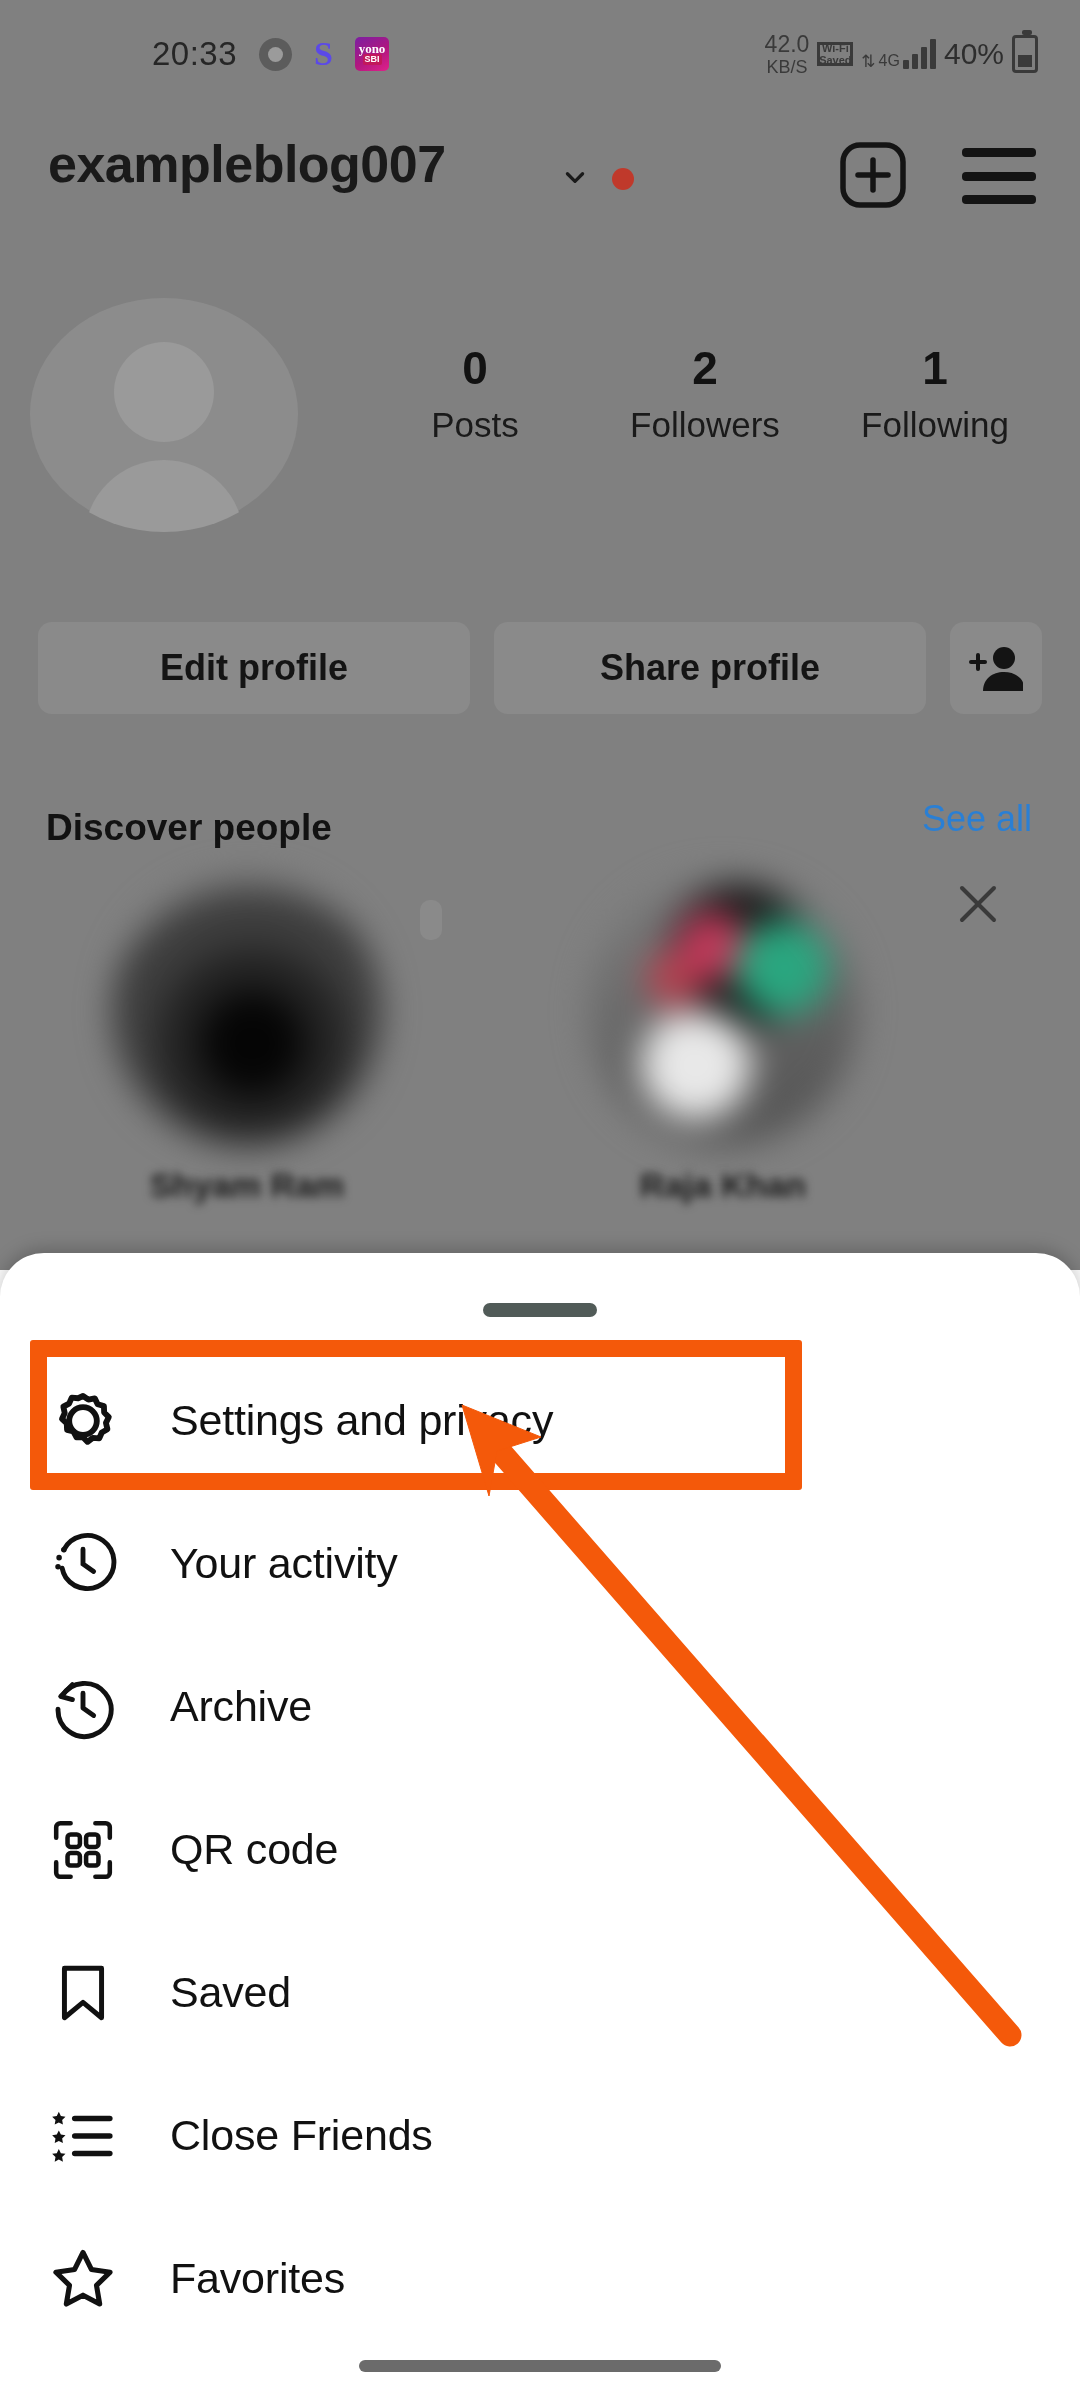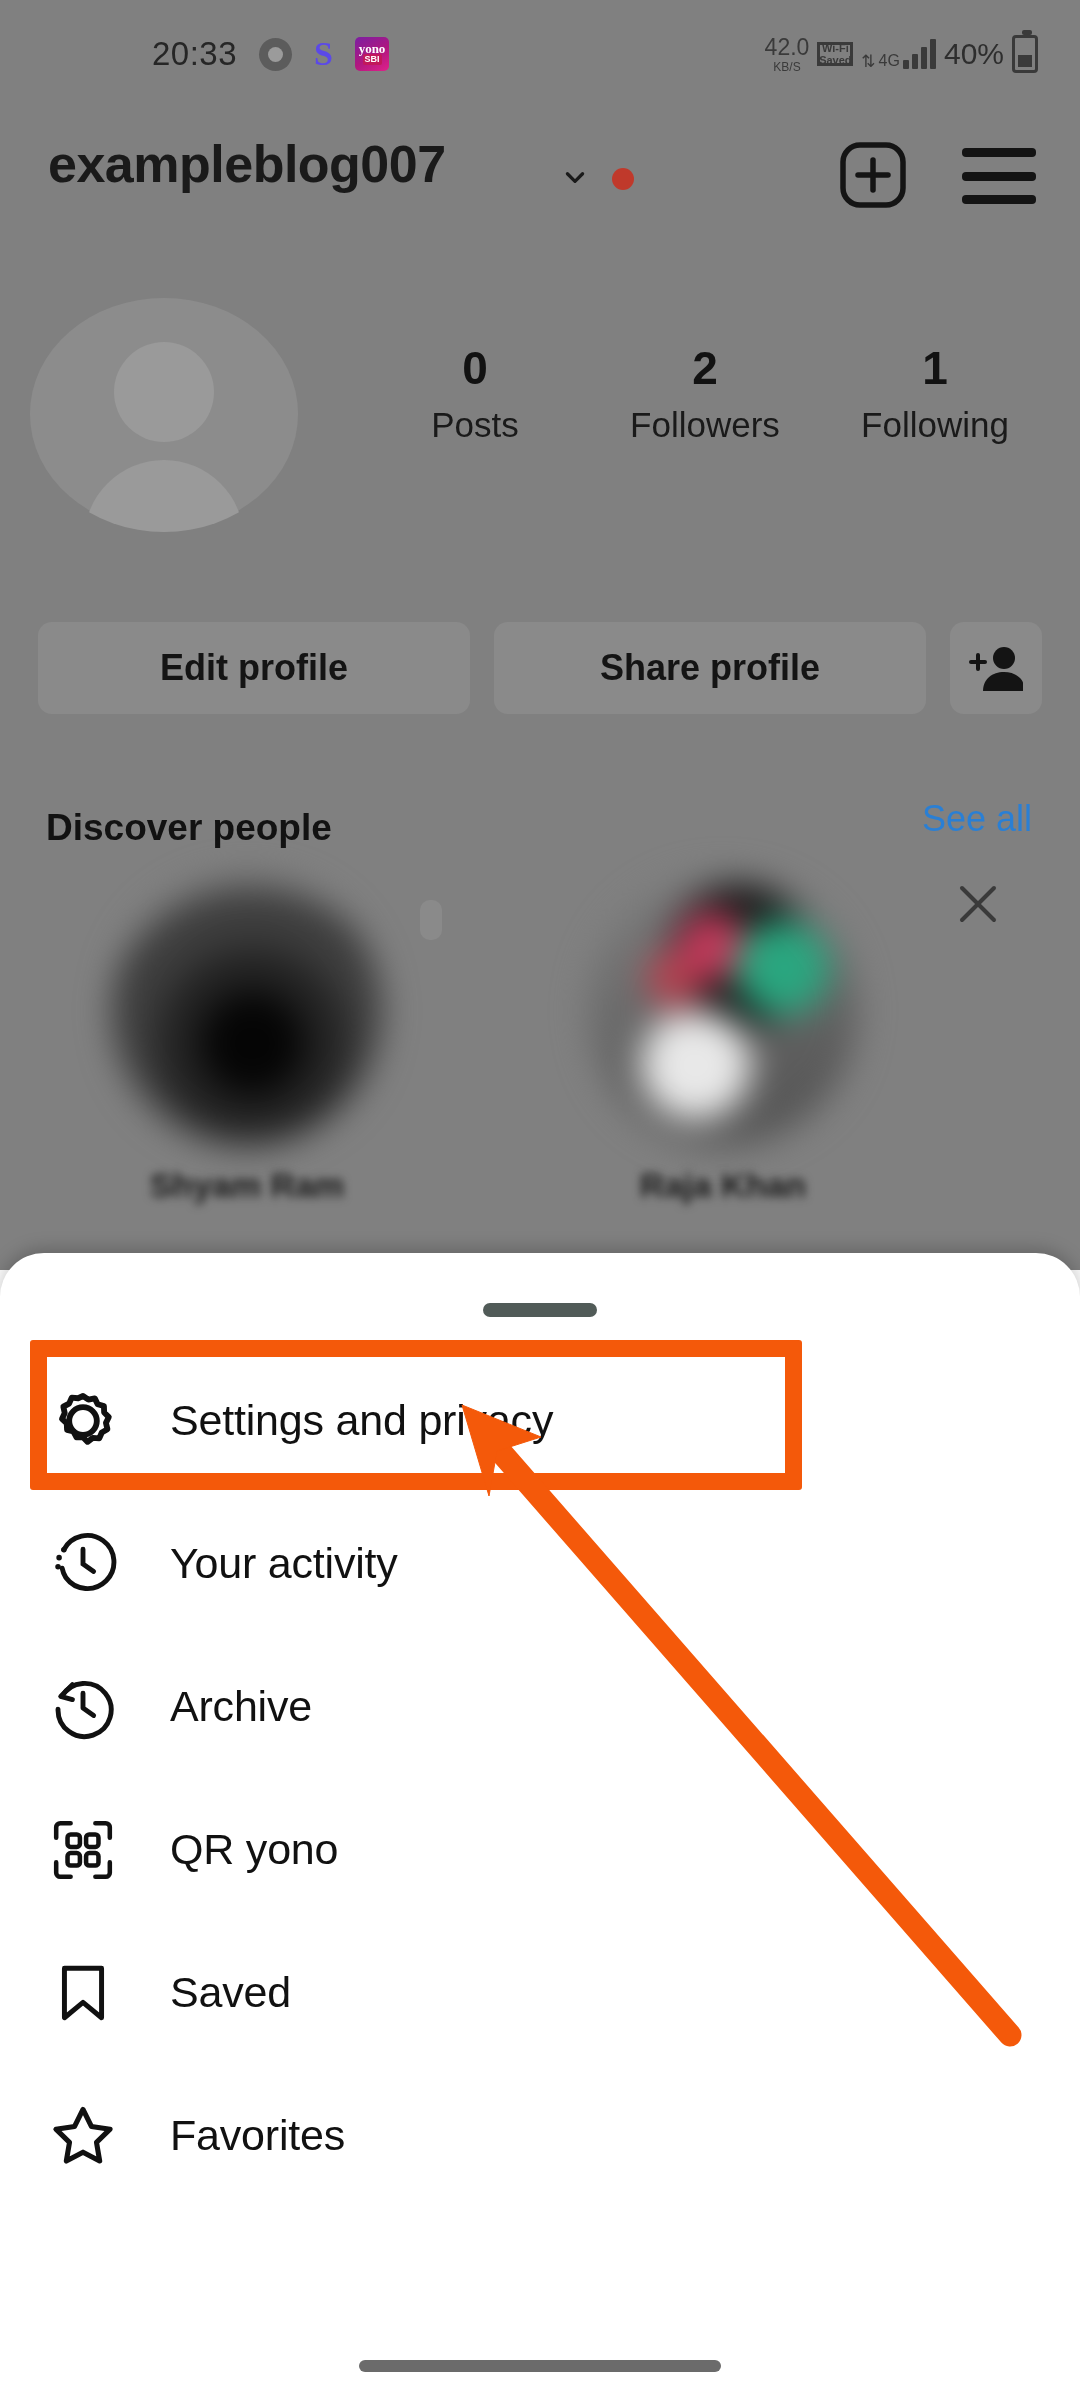--- a/index.html
+++ b/index.html
@@ -60,21 +60,21 @@
   }
   .ico-yono i { font-style:normal; font-size:13px;font-family:Liberation Serif, serif; }
   .ico-yono b { font-size:9px; background:#c2185b; padding:0 2px; border-radius:2px; }
 
   .sb-right {
     position:absolute; right:42px; top:0; height:92px;
     display:flex; align-items:center; gap:8px;
   }
   .sb-speed { text-align:center; line-height:1; color:#3a3a3a; }
   .sb-speed .v { font-size:23px; display:block; }
-  .sb-speed .u { font-size:12px; display:block; margin-top:2px; }
+  .sb-speed .u { font-size:18px; display:block; margin-top:2px; }
   .sb-volte {
     width:36px;height:24px;border:3px solid #3a3a3a;border-radius:0;
     font-size:12px;line-height:12px;color:#3a3a3a;
     display:flex;flex-direction:column;align-items:center;justify-content:center;
     font-weight:bold;
   }
   .sb-sig { display:flex; align-items:flex-end; gap:3px; color:#3a3a3a; }
   .sb-sig .dn { font-size:17px; line-height:14px; }
   .sb-sig .g4 { font-size:16px; line-height:16px; }
   .sb-bars { display:flex; align-items:flex-end; gap:3px; height:30px; }
@@ -415,32 +415,49 @@
             <path d="M6 20V10a4 4 0 0 1 4-4h10"></path>
             <path d="M44 6h10a4 4 0 0 1 4 4v10"></path>
             <path d="M58 44v10a4 4 0 0 1-4 4H44"></path>
             <path d="M20 58H10a4 4 0 0 1-4-4V44"></path>
             <rect x="17" y="17" width="12" height="12" rx="3"></rect>
             <rect x="35" y="17" width="12" height="12" rx="3"></rect>
             <rect x="17" y="35" width="12" height="12" rx="3"></rect>
             <rect x="35" y="35" width="12" height="12" rx="3"></rect>
           </svg>
         </span>
-        <span class="mlbl">QR yono</span>
+        <span class="mlbl">QR code</span>
       </div>
 
       <div class="mitem">
         <span class="mico">
           <svg viewBox="0 0 64 64" width="66" height="66" fill="none" stroke="#111" stroke-width="4.8" stroke-linejoin="round" stroke-linecap="round">
             <path d="M14 8h36v48L32 41 14 56z"></path>
           </svg>
         </span>
         <span class="mlbl">Saved</span>
       </div>
 
+      <div class="mitem">
+        <span class="mico">
+          <svg viewBox="0 0 64 64" width="66" height="66" fill="none">
+            <g fill="#111">
+              <path d="M9 9l2.1 4.3 4.7.7-3.4 3.3.8 4.7L9 19.8 4.8 22l.8-4.7L2.2 14l4.7-.7z" transform="translate(0,0) scale(.95)"></path>
+              <path d="M9 9l2.1 4.3 4.7.7-3.4 3.3.8 4.7L9 19.8 4.8 22l.8-4.7L2.2 14l4.7-.7z" transform="translate(0,18) scale(.95)"></path>
+              <path d="M9 9l2.1 4.3 4.7.7-3.4 3.3.8 4.7L9 19.8 4.8 22l.8-4.7L2.2 14l4.7-.7z" transform="translate(0,36) scale(.95)"></path>
+            </g>
+            <g stroke="#111" stroke-width="5.4" stroke-linecap="round">
+              <line x1="24" y1="15" x2="58" y2="15"></line>
+              <line x1="24" y1="32" x2="58" y2="32"></line>
+              <line x1="24" y1="49" x2="58" y2="49"></line>
+            </g>
+          </svg>
+        </span>
+        <span class="mlbl">Close Friends</span>
+      </div>
 
       <div class="mitem">
         <span class="mico">
           <svg viewBox="0 0 64 64" width="68" height="68" fill="none" stroke="#111" stroke-width="4.8" stroke-linejoin="round">
             <path d="M32 7l7.9 16 17.6 2.6-12.8 12.4 3 17.5L32 47.2 16.3 55.5l3-17.5L6.5 25.6 24.1 23z"></path>
           </svg>
         </span>
         <span class="mlbl">Favorites</span>
       </div>
 

